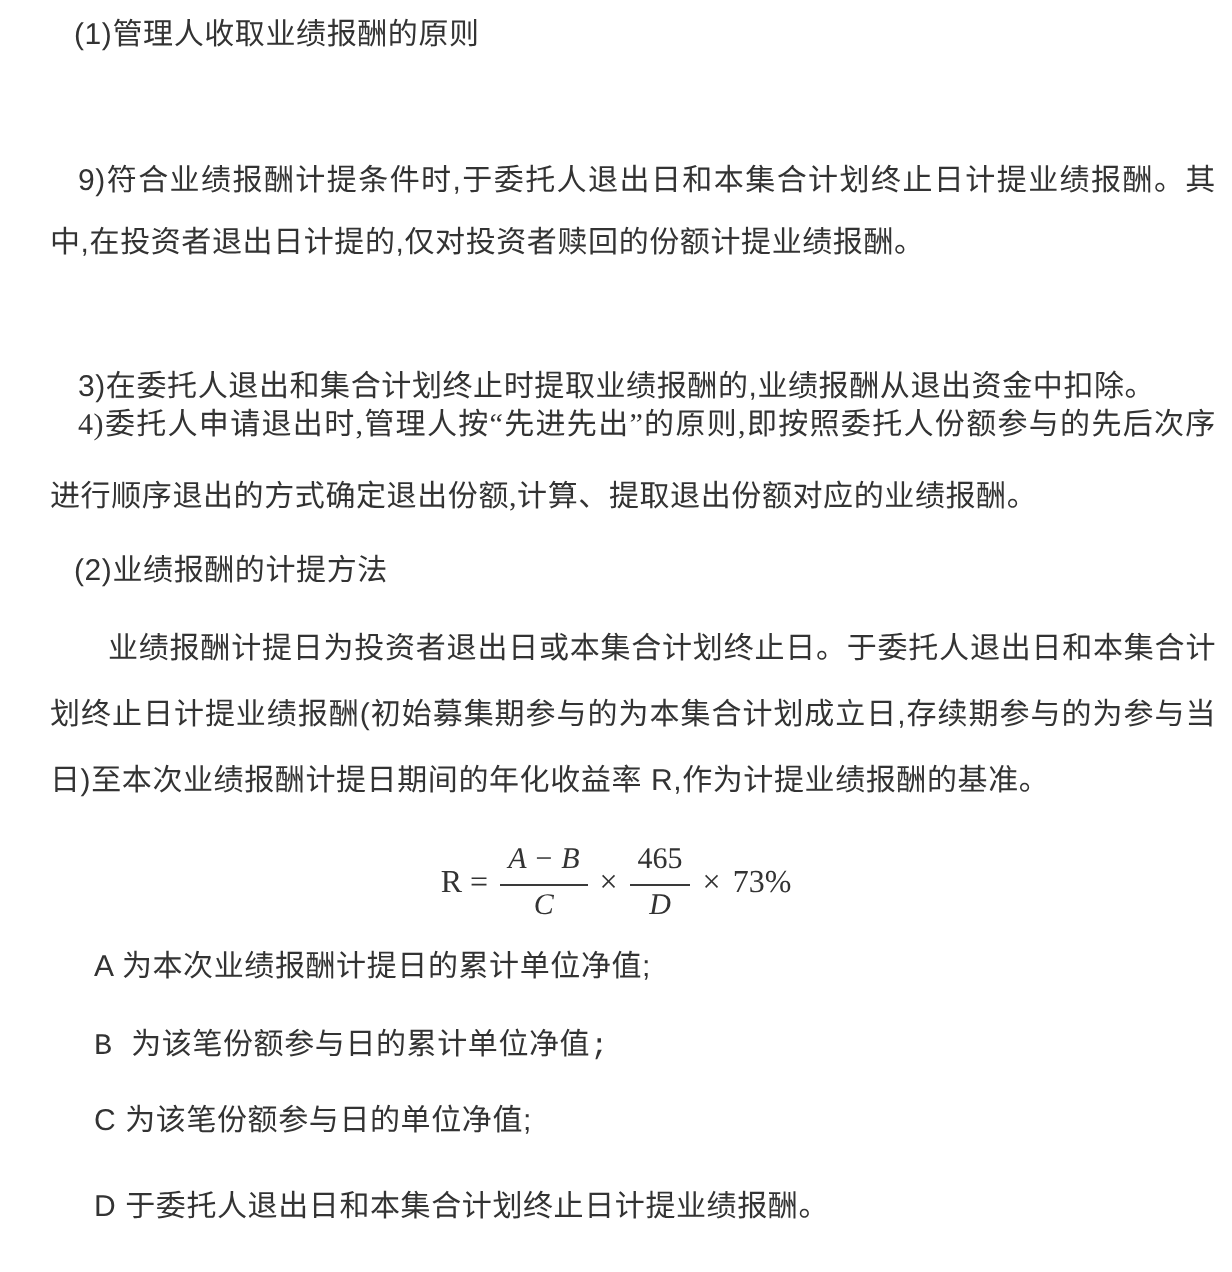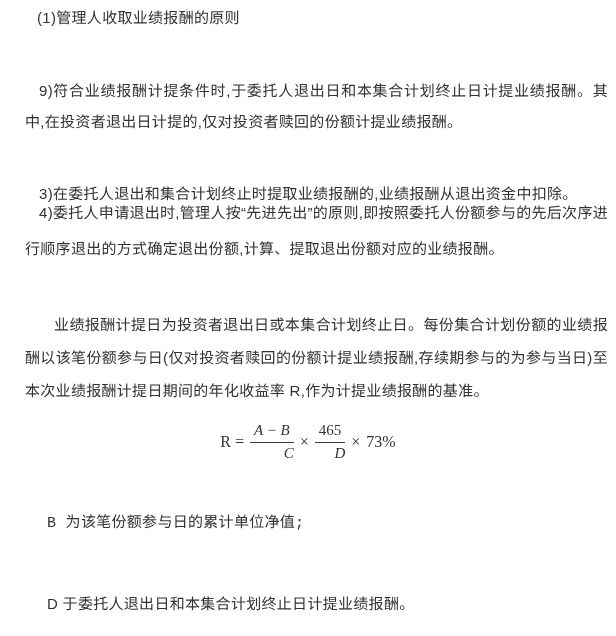--- a/index.html
+++ b/index.html
@@ -20,21 +20,21 @@
     position: absolute;
     left: 25px;
     right: 8px;
     margin: 0;
     font-size: 15px;
     line-height: 31px;
     letter-spacing: 0.3px;
     text-align: justify;
     color: #333333;
   }
-  .lh36 { line-height: 36px; }
+  .lh36 { line-height: 36px; font-family: Liberation Serif, serif; }
   .lh33 { line-height: 33px; }
   .indent-heading { text-indent: 12px; }
   .indent-num { text-indent: 14px; }
   .indent-body { text-indent: 29px; }
   .indent-def { text-indent: 22px; }
 
   .formula {
     position: absolute;
     left: 0;
     right: 0;
@@ -57,53 +57,56 @@
   }
   .frac .num {
     display: block;
     border-bottom: 1px solid #3a3a3a;
     padding: 0 4px 2px;
   }
   .frac .den {
     display: block;
     padding-top: 2px;
   }
-  .var { font-style: italic; text-align: right; }
+  .var { font-style: italic; }
 </style>
 </head>
 <body>
 
 <div class="page">
 
   <p class="para indent-heading" style="top: 2px;">(1)管理人收取业绩报酬的原则</p>
 
 
   <p class="para indent-num" style="top: 75px;">9)符合业绩报酬计提条件时,于委托人退出日和本集合计划终止日计提业绩报酬。其中,在投资者退出日计提的,仅对投资者赎回的份额计提业绩报酬。</p>
 
   <p class="para indent-num" style="top: 158px; margin-top: 20px;">3)在委托人退出和集合计划终止时提取业绩报酬的,业绩报酬从退出资金中扣除。</p>
 
   <p class="para indent-num lh36" style="top: 195px;">4)委托人申请退出时,管理人按“先进先出”的原则,即按照委托人份额参与的先后次序进行顺序退出的方式确定退出份额,计算、提取退出份额对应的业绩报酬。</p>
 
+  <p class="para indent-heading" style="top: 270px;">(2)业绩报酬的计提方法</p>
 
-  <p class="para indent-body lh33" style="top: 308px;">业绩报酬计提日为投资者退出日或本集合计划终止日。每份集合计划份额的业绩报酬以该笔份额参与日(仅对投资者赎回的份额计提业绩报酬,存续期参与的为参与当日)至本次业绩报酬计提日期间的年化收益率 R,作为计提业绩报酬的基准。</p>
+  <p class="para indent-body lh33" style="top: 308px;">业绩报酬计提日为投资者退出日或本集合计划终止日。于委托人退出日和本集合计划终止日计提业绩报酬(初始募集期参与的为本集合计划成立日,存续期参与的为参与当日)至本次业绩报酬计提日期间的年化收益率 R,作为计提业绩报酬的基准。</p>
 
   <div class="formula">
     <span class="lhs">R =</span>
     <span class="frac">
       <span class="num var">A − B</span>
       <span class="den var">C</span>
     </span>
     <span class="op">×</span>
     <span class="frac">
       <span class="num">465</span>
       <span class="den var">D</span>
     </span>
     <span class="op">×</span>
     <span>73%</span>
   </div>
 
+  <p class="para indent-def" style="top: 468px;">A 为本次业绩报酬计提日的累计单位净值;</p>
 
   <p class="para indent-def" style="top: 508px; font-family: Liberation Mono, monospace;">B 为该笔份额参与日的累计单位净值;</p>
 
+  <p class="para indent-def" style="top: 545px;">C 为该笔份额参与日的单位净值;</p>
 
   <p class="para indent-def" style="top: 588px;">D 于委托人退出日和本集合计划终止日计提业绩报酬。</p>
 
 </div>
 
 </body></html>

